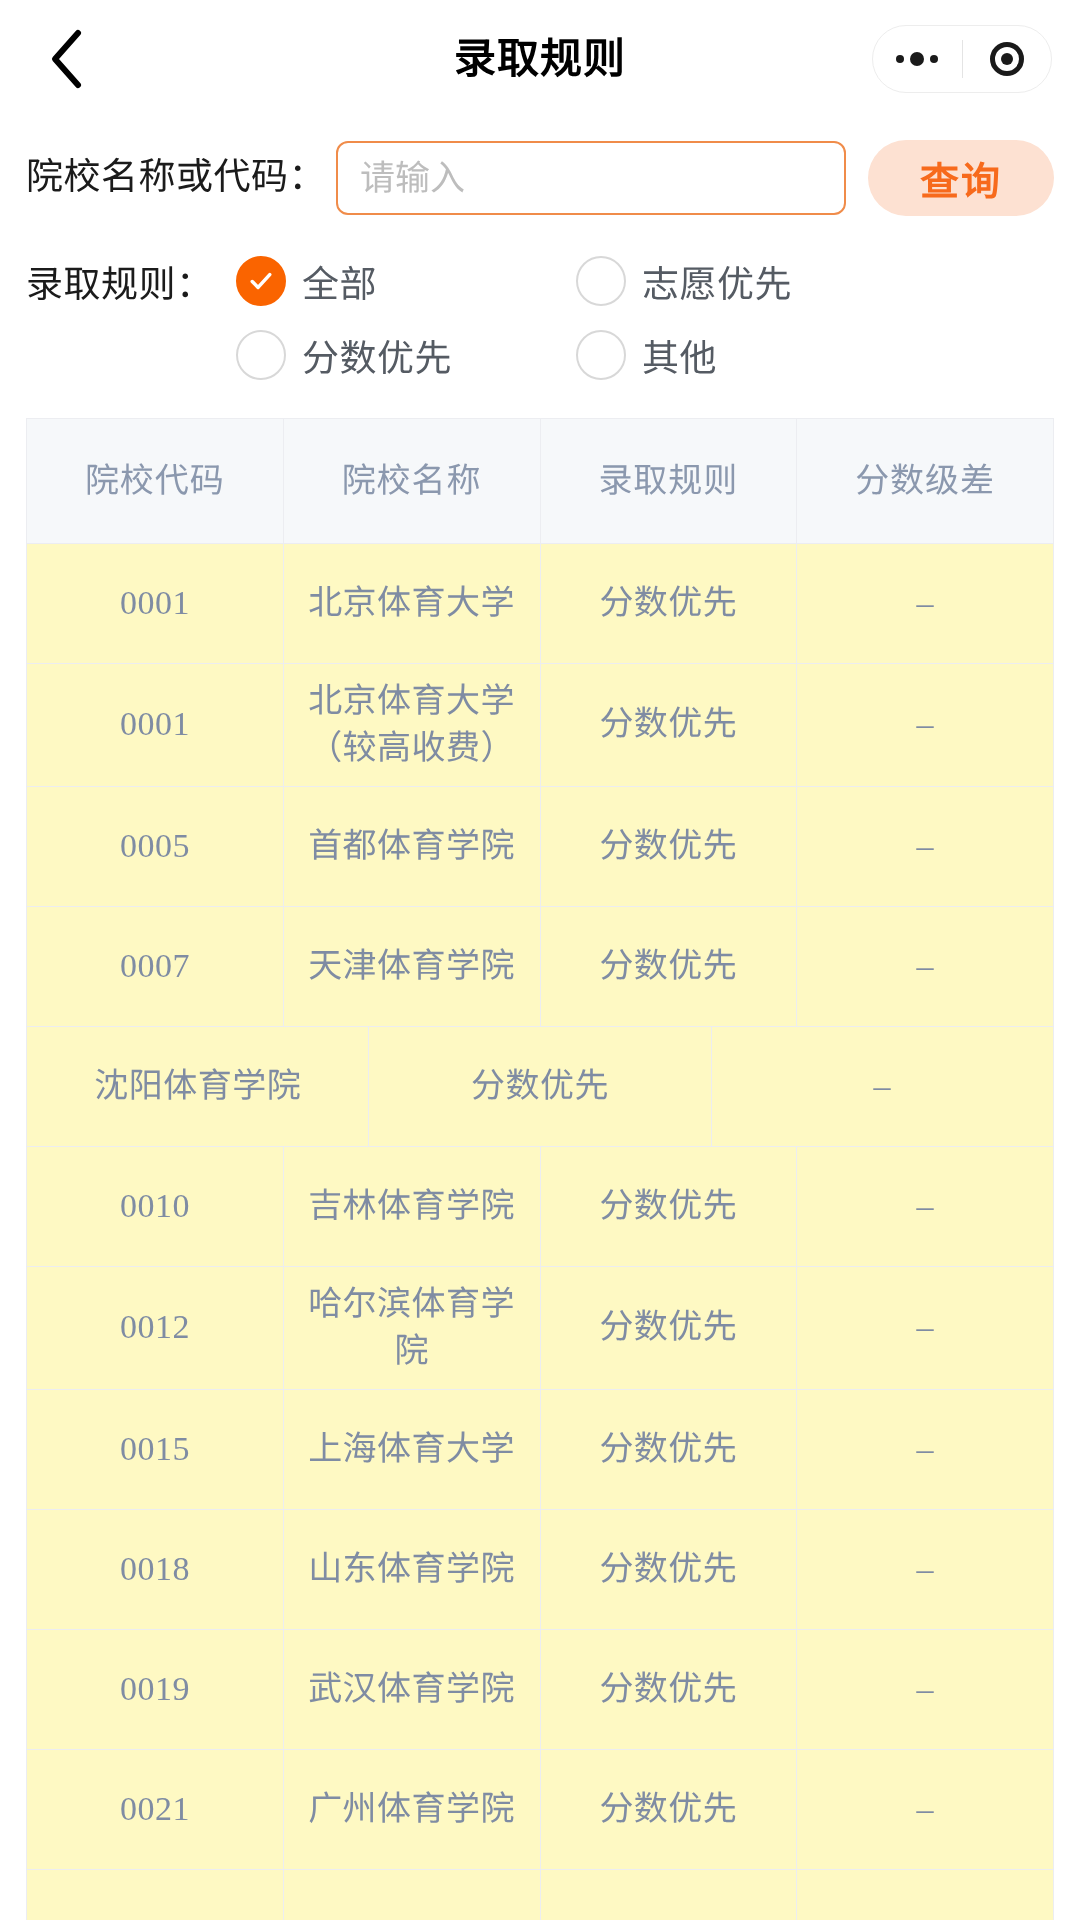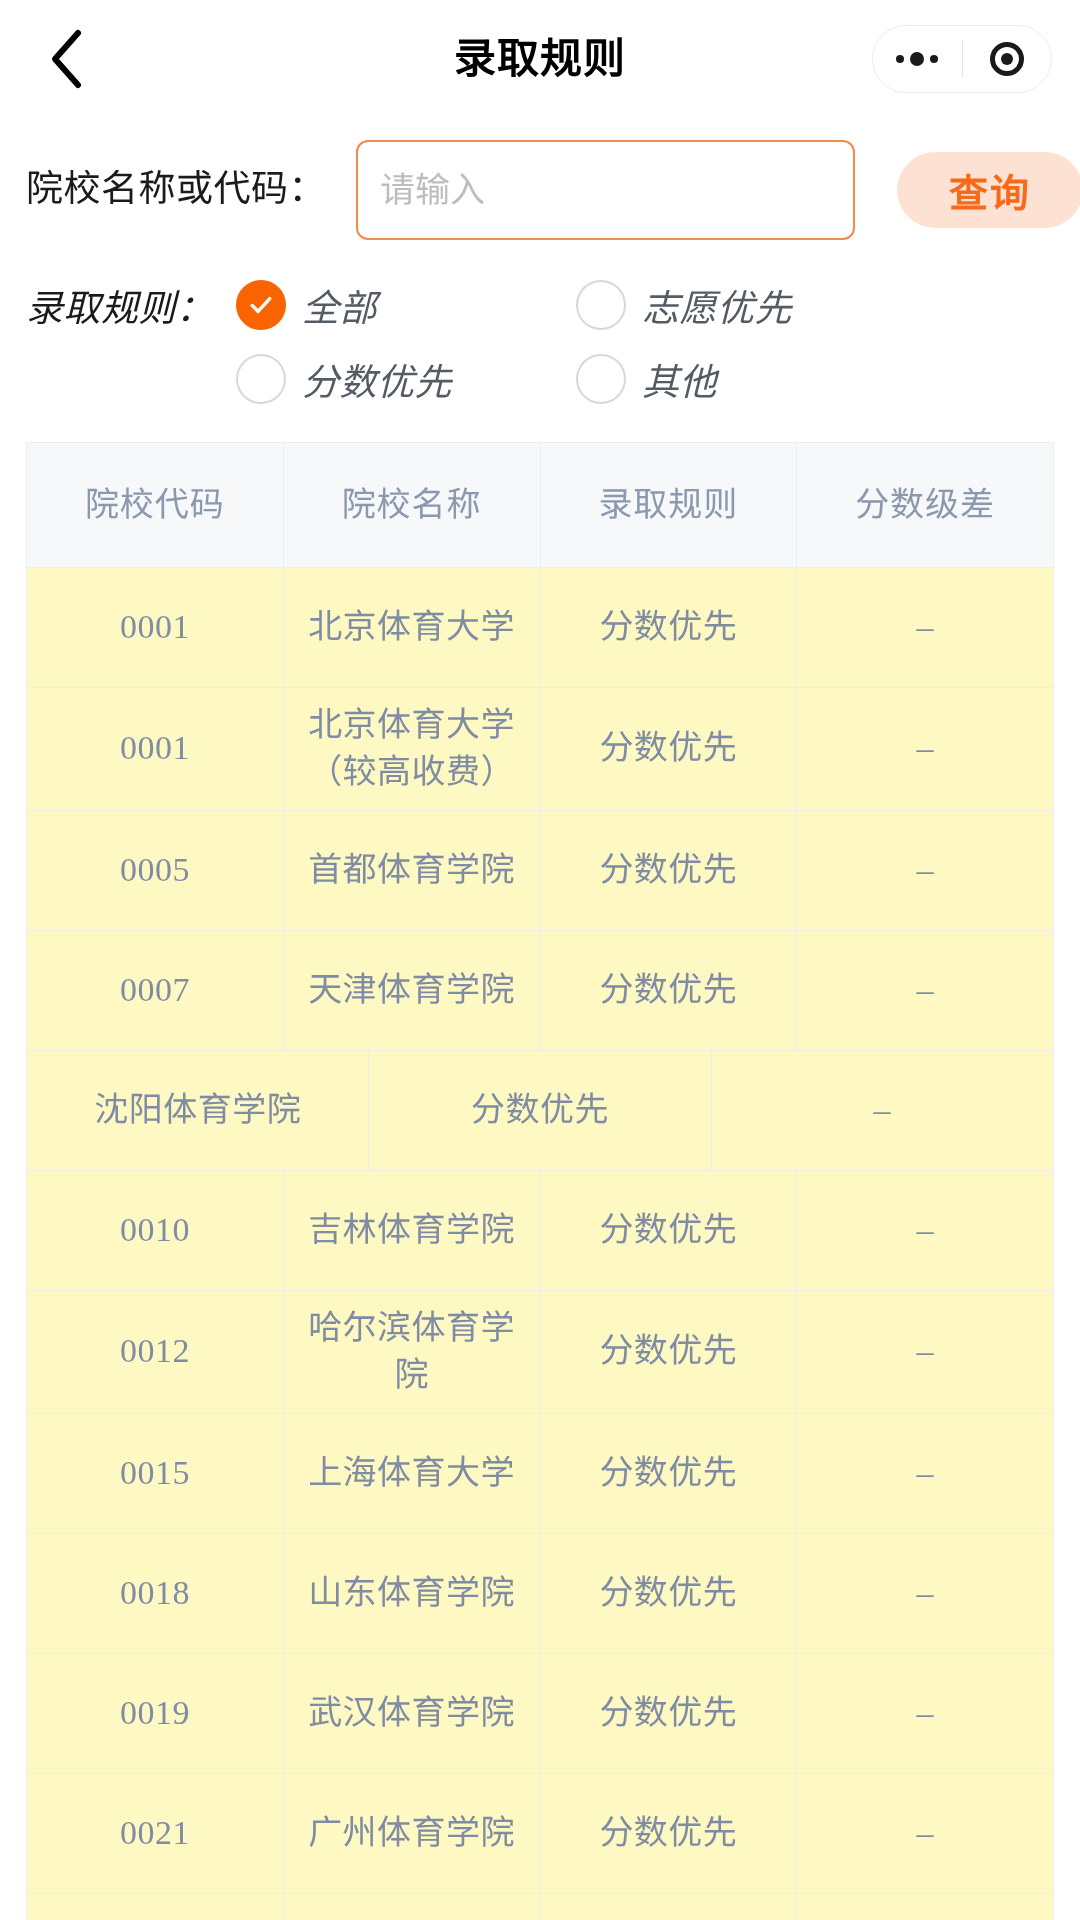--- a/index.html
+++ b/index.html
@@ -93,35 +93,34 @@
     background: #1a1a1a;
     display: block;
   }
 
   
   .search-row {
     display: flex;
     align-items: center;
     padding: 22px 26px 0 26px;
     box-sizing: border-box;
-    gap: 20px;
   }
   .search-label {
     font-size: 37px;
     color: #1b1b1b;
     white-space: nowrap;
     letter-spacing: 0.5px;
     line-height: 1;
     padding-bottom: 4px;
   }
   .search-input {
     flex: 1 1 auto;
     margin-left: 10px;
     margin-right: 22px;
-    height: 100px;
+    height: 74px;
     border: 2px solid #f08c4a;
     border-radius: 12px;
     box-sizing: border-box;
     background: #fff;
     font-size: 35px;
     color: #333;
     padding: 0 22px;
     font-family: inherit;
     outline: none;
   }
@@ -137,21 +136,20 @@
     font-size: 39px;
     font-weight: 700;
     font-family: inherit;
     letter-spacing: 2px;
     cursor: pointer;
   }
 
   
   .filter {
     padding: 28px 26px 0 26px;
-    font-style: italic;
   }
   .filter-line {
     display: flex;
     align-items: center;
     height: 74px;
   }
   .filter-label {
     font-size: 37px;
     color: #1b1b1b;
     white-space: nowrap;

